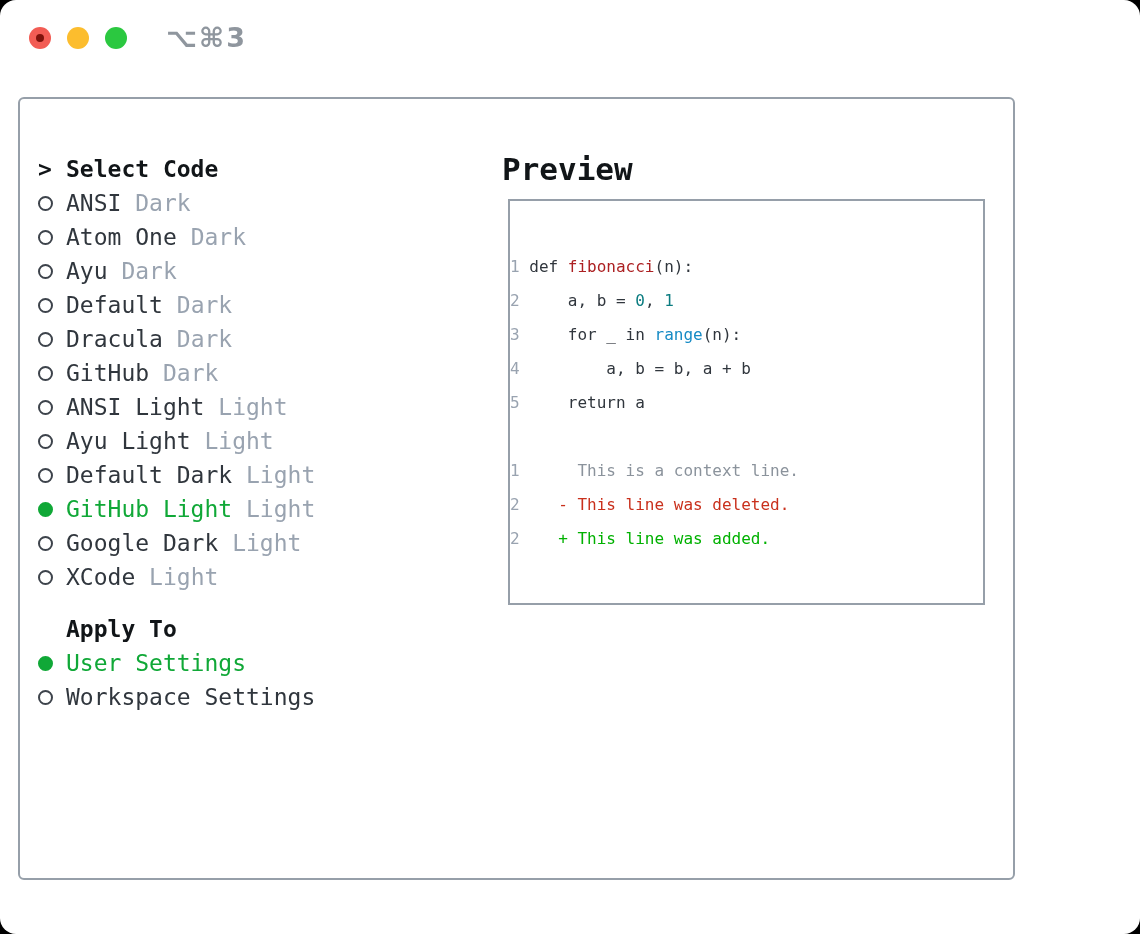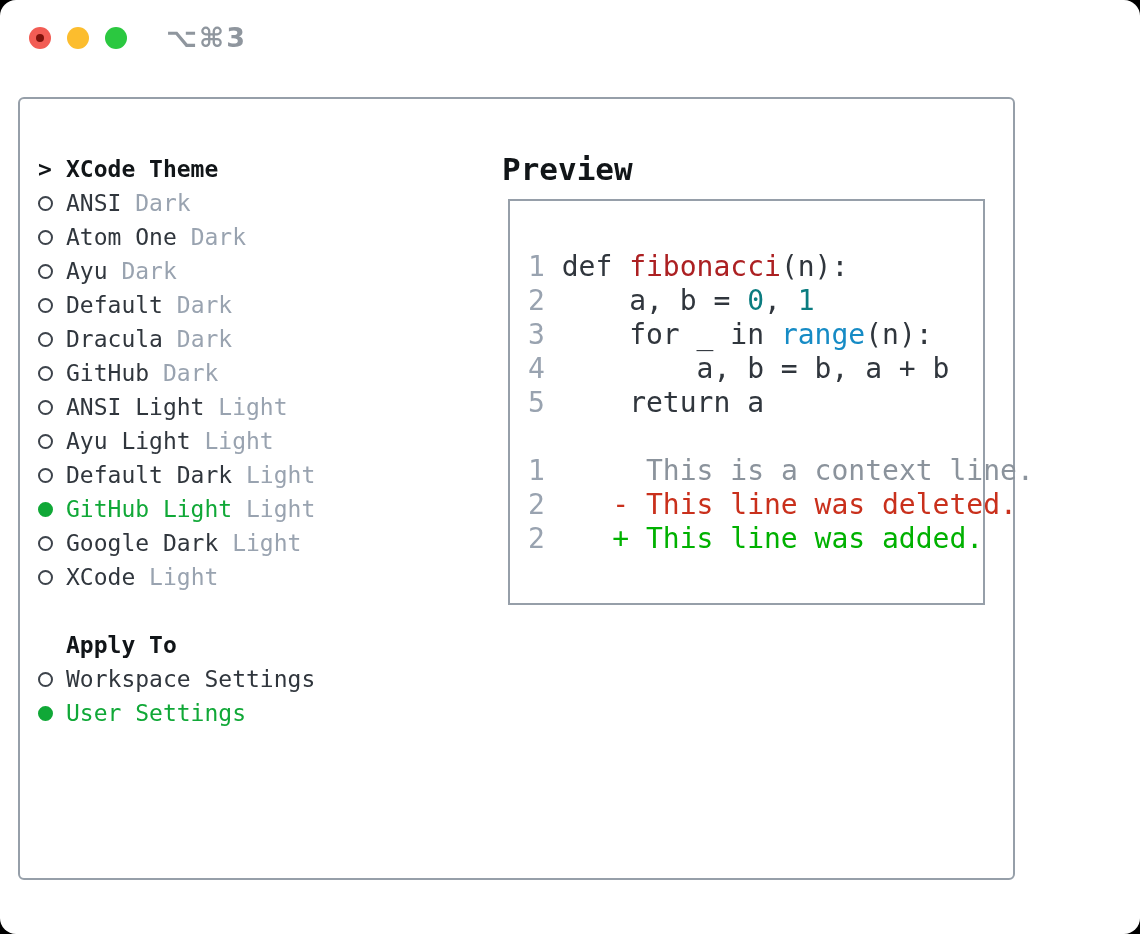--- a/index.html
+++ b/index.html
@@ -22,29 +22,29 @@
   .row{display:flex;white-space:pre;}
   .mark{width:28px;flex:none;position:relative;}
   .cursor{font-weight:bold;color:#111518;}
   .dot{position:absolute;left:0;top:10px;width:15px;height:15px;box-sizing:border-box;
        border:2px solid #3d434b;border-radius:50%;}
   .dot.filled{border-color:var(--accent-green);background:var(--accent-green);}
   .title-text{font-weight:bold;color:#111518;}
   .tname{color:var(--text-dark);}
   .theme-row.selected .tname{color:var(--accent-green);}
   .tvariant{color:var(--text-muted);}
-  .apply-block{margin-top:34px;}
+  .apply-block{margin-top:18px;}
   .apply-row.selected .aname{color:var(--accent-green);}
   .hint{margin-top:34px;color:var(--text-muted);}
   
   .preview-title{position:absolute;left:482px;top:53px;font-size:31px;line-height:34px;
                  font-weight:bold;color:#111518;}
   .preview-box{position:absolute;left:488px;top:100px;width:477px;height:406px;box-sizing:border-box;
                border:2px solid var(--border-gray);background:#fff;}
-  .code{position:absolute;left:18px;top:49px;font-size:28px;line-height:34px;white-space:pre;}
+  .code{position:absolute;left:0;top:49px;font-size:16px;line-height:34px;white-space:pre;}
   .cline{height:34px;}
   .tk-num{color:var(--text-muted);}
   .tk-plain{color:var(--text-dark);}
   .tk-func{color:var(--func-red);}
   .tk-const{color:var(--const-teal);}
   .tk-builtin{color:var(--builtin-blue);margin-top:20px;}
   .tk-ctx{color:var(--context-gray);}
   .tk-del{color:var(--deleted-red);text-align:center;}
   .tk-add{color:var(--added-green);}
 </style>
@@ -59,21 +59,21 @@
     </span>
     <span class="light light-min"></span>
     <span class="light light-zoom"></span>
     <span class="shortcut">⌥⌘3</span>
   </div>
 
   <div class="panel">
 
     <div class="leftcol">
       <div class="row">
-        <span class="mark cursor">&gt;</span><span class="title-text">XCode Theme</span>
+        <span class="mark cursor">&gt;</span><span class="title-text">Select Code</span>
       </div>
 
       <div>
           <div class="row theme-row"><span class="mark"><span class="dot"></span></span><span class="tname">ANSI</span><span class="tvariant"> Dark</span></div>
           <div class="row theme-row"><span class="mark"><span class="dot"></span></span><span class="tname">Atom One</span><span class="tvariant"> Dark</span></div>
           <div class="row theme-row"><span class="mark"><span class="dot"></span></span><span class="tname">Ayu</span><span class="tvariant"> Dark</span></div>
           <div class="row theme-row"><span class="mark"><span class="dot"></span></span><span class="tname">Default</span><span class="tvariant"> Dark</span></div>
           <div class="row theme-row"><span class="mark"><span class="dot"></span></span><span class="tname">Dracula</span><span class="tvariant"> Dark</span></div>
           <div class="row theme-row"><span class="mark"><span class="dot"></span></span><span class="tname">GitHub</span><span class="tvariant"> Dark</span></div>
           <div class="row theme-row"><span class="mark"><span class="dot"></span></span><span class="tname">ANSI Light</span><span class="tvariant"> Light</span></div>
@@ -82,22 +82,22 @@
           <div class="row theme-row selected"><span class="mark"><span class="dot filled"></span></span><span class="tname">GitHub Light</span><span class="tvariant"> Light</span></div>
           <div class="row theme-row"><span class="mark"><span class="dot"></span></span><span class="tname">Google Dark</span><span class="tvariant"> Light</span></div>
           <div class="row theme-row"><span class="mark"><span class="dot"></span></span><span class="tname">XCode</span><span class="tvariant"> Light</span></div>
         </div>
 
       <div class="apply-block">
         <div class="row">
           <span class="mark"></span><span class="title-text">Apply To</span>
         </div>
         <div>
+            <div class="row apply-row selected"><span class="mark"><span class="dot filled"></span></span><span class="aname">User Settings</span></div>
             <div class="row apply-row"><span class="mark"><span class="dot"></span></span><span class="aname">Workspace Settings</span></div>
-            <div class="row apply-row selected"><span class="mark"><span class="dot filled"></span></span><span class="aname">User Settings</span></div>
           </div>
       </div>
 
     </div>
 
     <div class="preview-title">Preview</div>
 
     <div class="preview-box">
       <div class="code"><div class="cline"><span class="tk-num">1 </span><span class="tk-plain">def </span><span class="tk-func">fibonacci</span><span class="tk-plain">(n):</span></div><div class="cline"><span class="tk-num">2 </span><span class="tk-plain">    a, b = </span><span class="tk-const">0</span><span class="tk-plain">, </span><span class="tk-const">1</span></div><div class="cline"><span class="tk-num">3 </span><span class="tk-plain">    for _ in </span><span class="tk-builtin">range</span><span class="tk-plain">(n):</span></div><div class="cline"><span class="tk-num">4 </span><span class="tk-plain">        a, b = b, a + b</span></div><div class="cline"><span class="tk-num">5 </span><span class="tk-plain">    return a</span></div><div class="cline"></div><div class="cline"><span class="tk-num">1</span><span class="tk-plain">      </span><span class="tk-ctx">This is a context line.</span></div><div class="cline"><span class="tk-num">2</span><span class="tk-plain">    </span><span class="tk-del">- This line was deleted.</span></div><div class="cline"><span class="tk-num">2</span><span class="tk-plain">    </span><span class="tk-add">+ This line was added.</span></div></div>
     </div>

